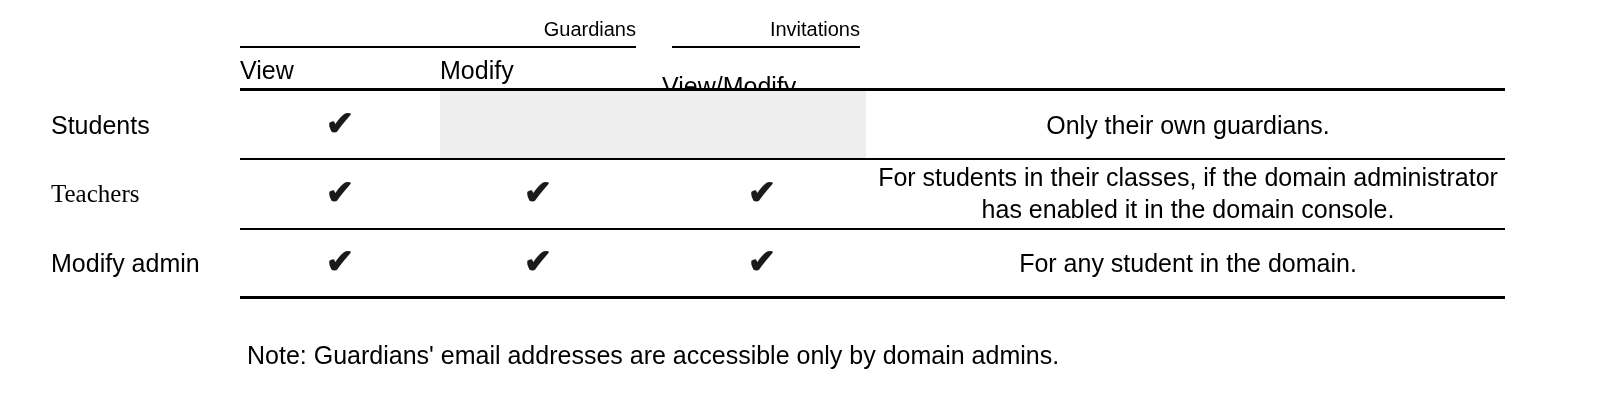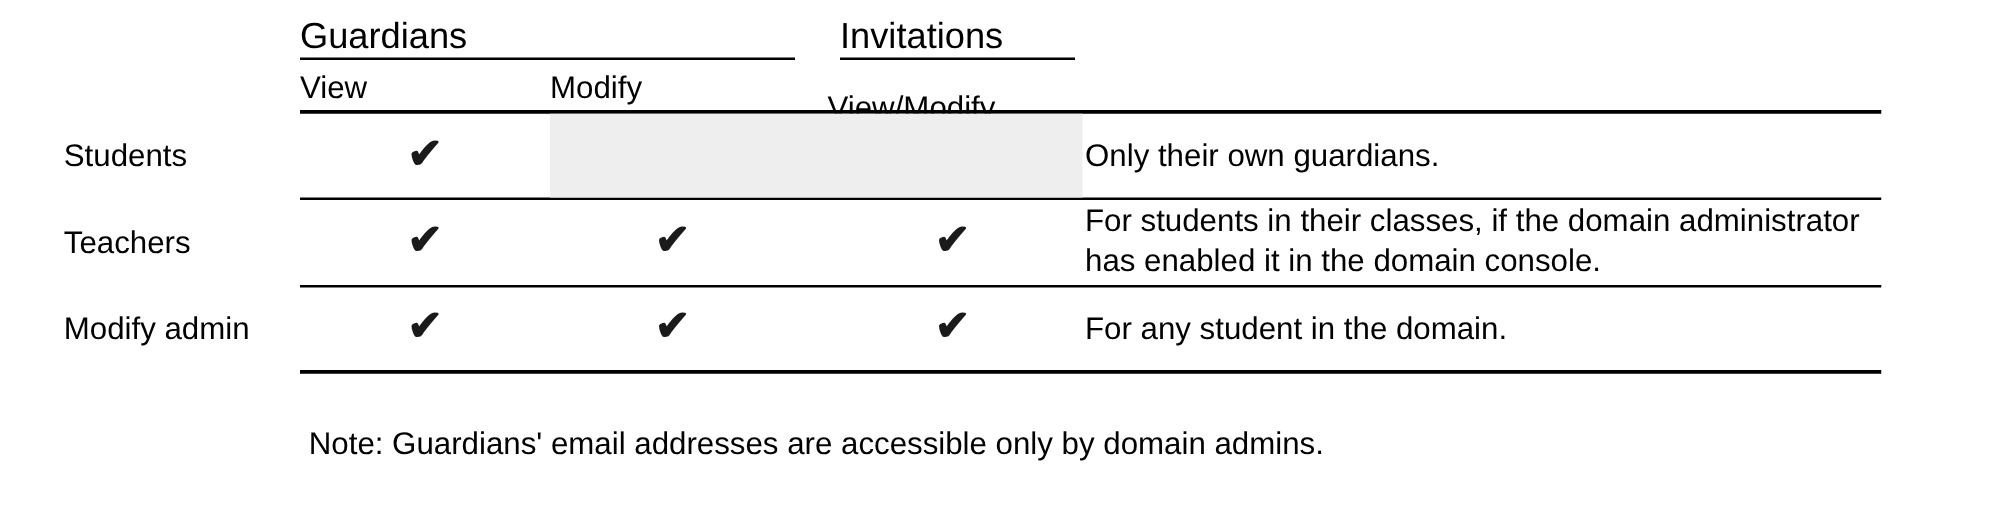--- a/index.html
+++ b/index.html
@@ -42,23 +42,23 @@
     height: 2px;
     background: #000000;
   }
   .group-rule.guardians   { left: 240px; width: 396px; }
   .group-rule.invitations { left: 672px; width: 188px; }
 
   
   .group-label {
     position: absolute;
     top: 14px;
-    font-size: 29px;
+    font-size: 20px;
     line-height: 30px;
-    text-align: left;
+    text-align: right;
     white-space: nowrap;
   }
   .group-label.guardians   { left: 240px; width: 396px; }
   .group-label.invitations { left: 672px; width: 188px; }
 
   .sub-label {
     position: absolute;
     top: 55px;
     font-size: 25px;
     line-height: 30px;
@@ -81,21 +81,21 @@
 
   
   .row-label {
     position: absolute;
     left: 51px;
     font-size: 25px;
     line-height: 30px;
     white-space: nowrap;
   }
   .row-label.r0 { top: 110px; }
-  .row-label.r1 { top: 179px; }
+  .row-label.r1 { top: 179px; font-family: Liberation Serif, serif; }
   .row-label.r2 { top: 248px; }
 
   
   .check {
     position: absolute;
     font-size: 34px;
     line-height: 34px;
     font-weight: bold;
     text-align: center;
     color: #1a1a1a;
@@ -112,21 +112,21 @@
   .desc {
     position: absolute;
     left: 868px;
     width: 640px;
     font-size: 25px;
     line-height: 32px;
   }
   .desc.r0 { top: 109px; }
   .desc.r1 { top: 161px; }
   .desc.r2 { top: 247px; }
-  .desc .line { display: block; white-space: nowrap; }
+  .desc .line { display: block; white-space: nowrap; text-align: center; }
 
   
   .footnote {
     position: absolute;
     left: 247px;
     top: 339px;
     font-size: 25px;
     line-height: 32px;
     white-space: nowrap;
     text-align: right;

